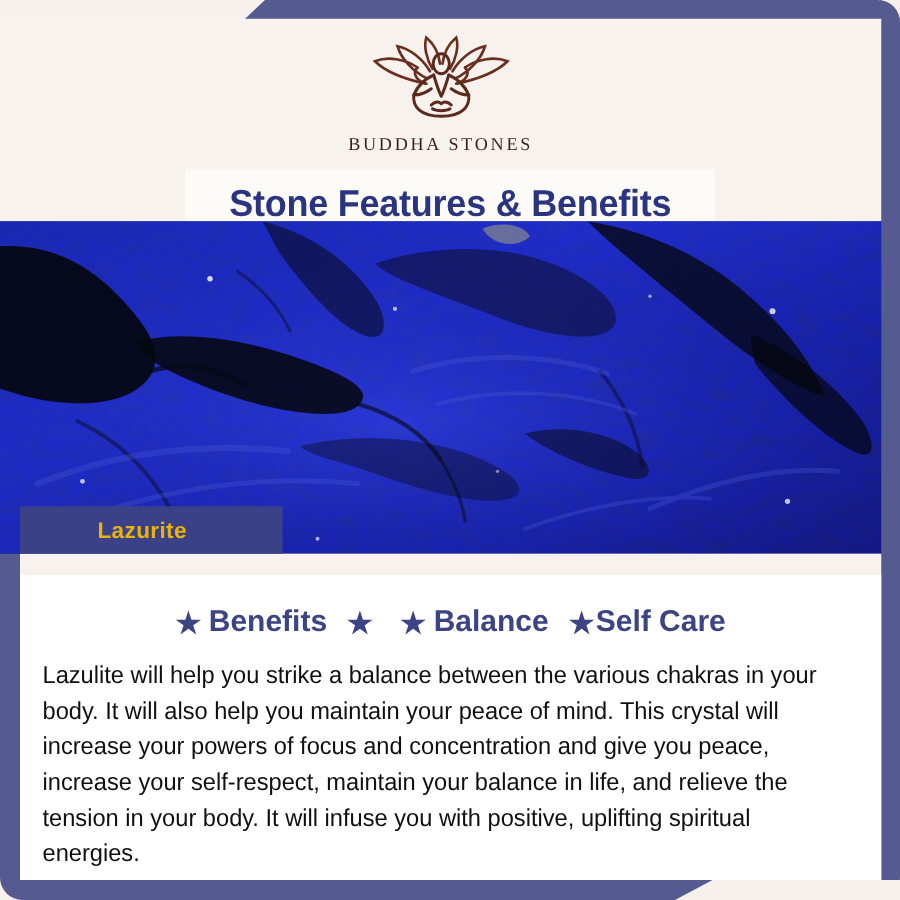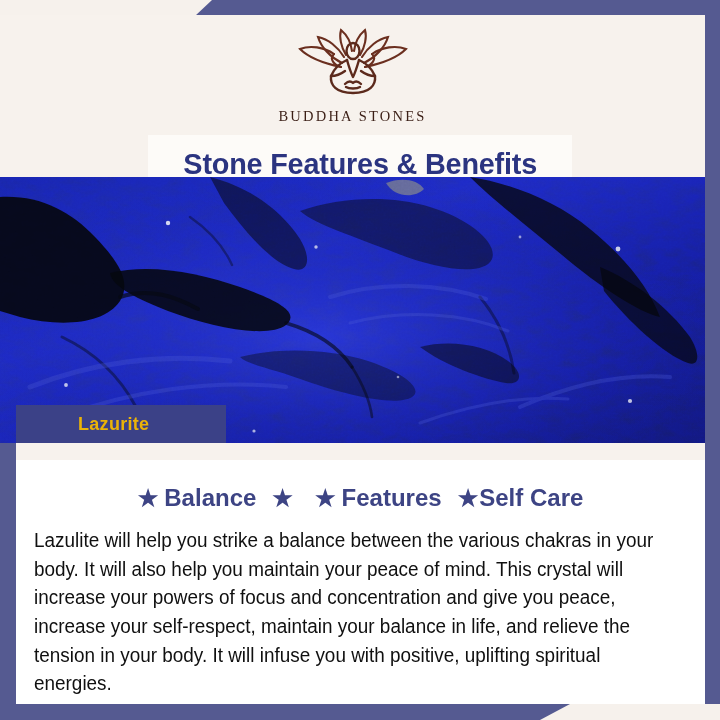--- a/index.html
+++ b/index.html
@@ -3,21 +3,21 @@
 <meta charset="utf-8">
 <style>
   * { margin:0; padding:0; box-sizing:border-box; }
   html, body {
     width:720px; height:720px; overflow:hidden;
     font-family:"Liberation Sans", sans-serif;
     background:#f6f1ec;
   }
   #infographic {
     position:relative; width:720px; height:720px;
-    background:#f6f1ec; overflow:hidden;
+    background:#f6f1ec; overflow:hidden;border-radius:18px;
   }
 
   
   .band-top {
     position:absolute; top:0; left:195px; width:525px; height:16px;
     background:#555a91;
     clip-path: polygon(17px 0, 100% 0, 100% 100%, 0 100%);
   }
   .band-right {
     position:absolute; top:0; right:0; width:16px; height:704px;
@@ -245,28 +245,28 @@
   <div class="stone-label">
     <span>Lazurite</span>
   </div>
 
   <div class="body-section">
     <div class="body-inner">
 
       <div class="benefits">
         <div class="benefit">
           <span class="star">★</span>
+          <span>Benefits</span>
+        </div>
+        <div class="benefit">
+          <span class="star">★</span>
+        </div>
+        <div class="benefit">
+          <span class="star">★</span>
           <span>Balance</span>
-        </div>
-        <div class="benefit">
-          <span class="star">★</span>
-        </div>
-        <div class="benefit">
-          <span class="star">★</span>
-          <span>Features</span>
         </div>
         <div class="benefit tight">
           <span class="star">★</span>
           <span>Self Care</span>
         </div>
       </div>
 
       <p class="paragraph">Lazulite will help you strike a balance between the various chakras in your body. It will also help you maintain your peace of mind. This crystal will increase your powers of focus and concentration and give you peace, increase your self-respect, maintain your balance in life, and relieve the tension in your body. It will infuse you with positive, uplifting spiritual energies.</p>
     </div>
   </div>

